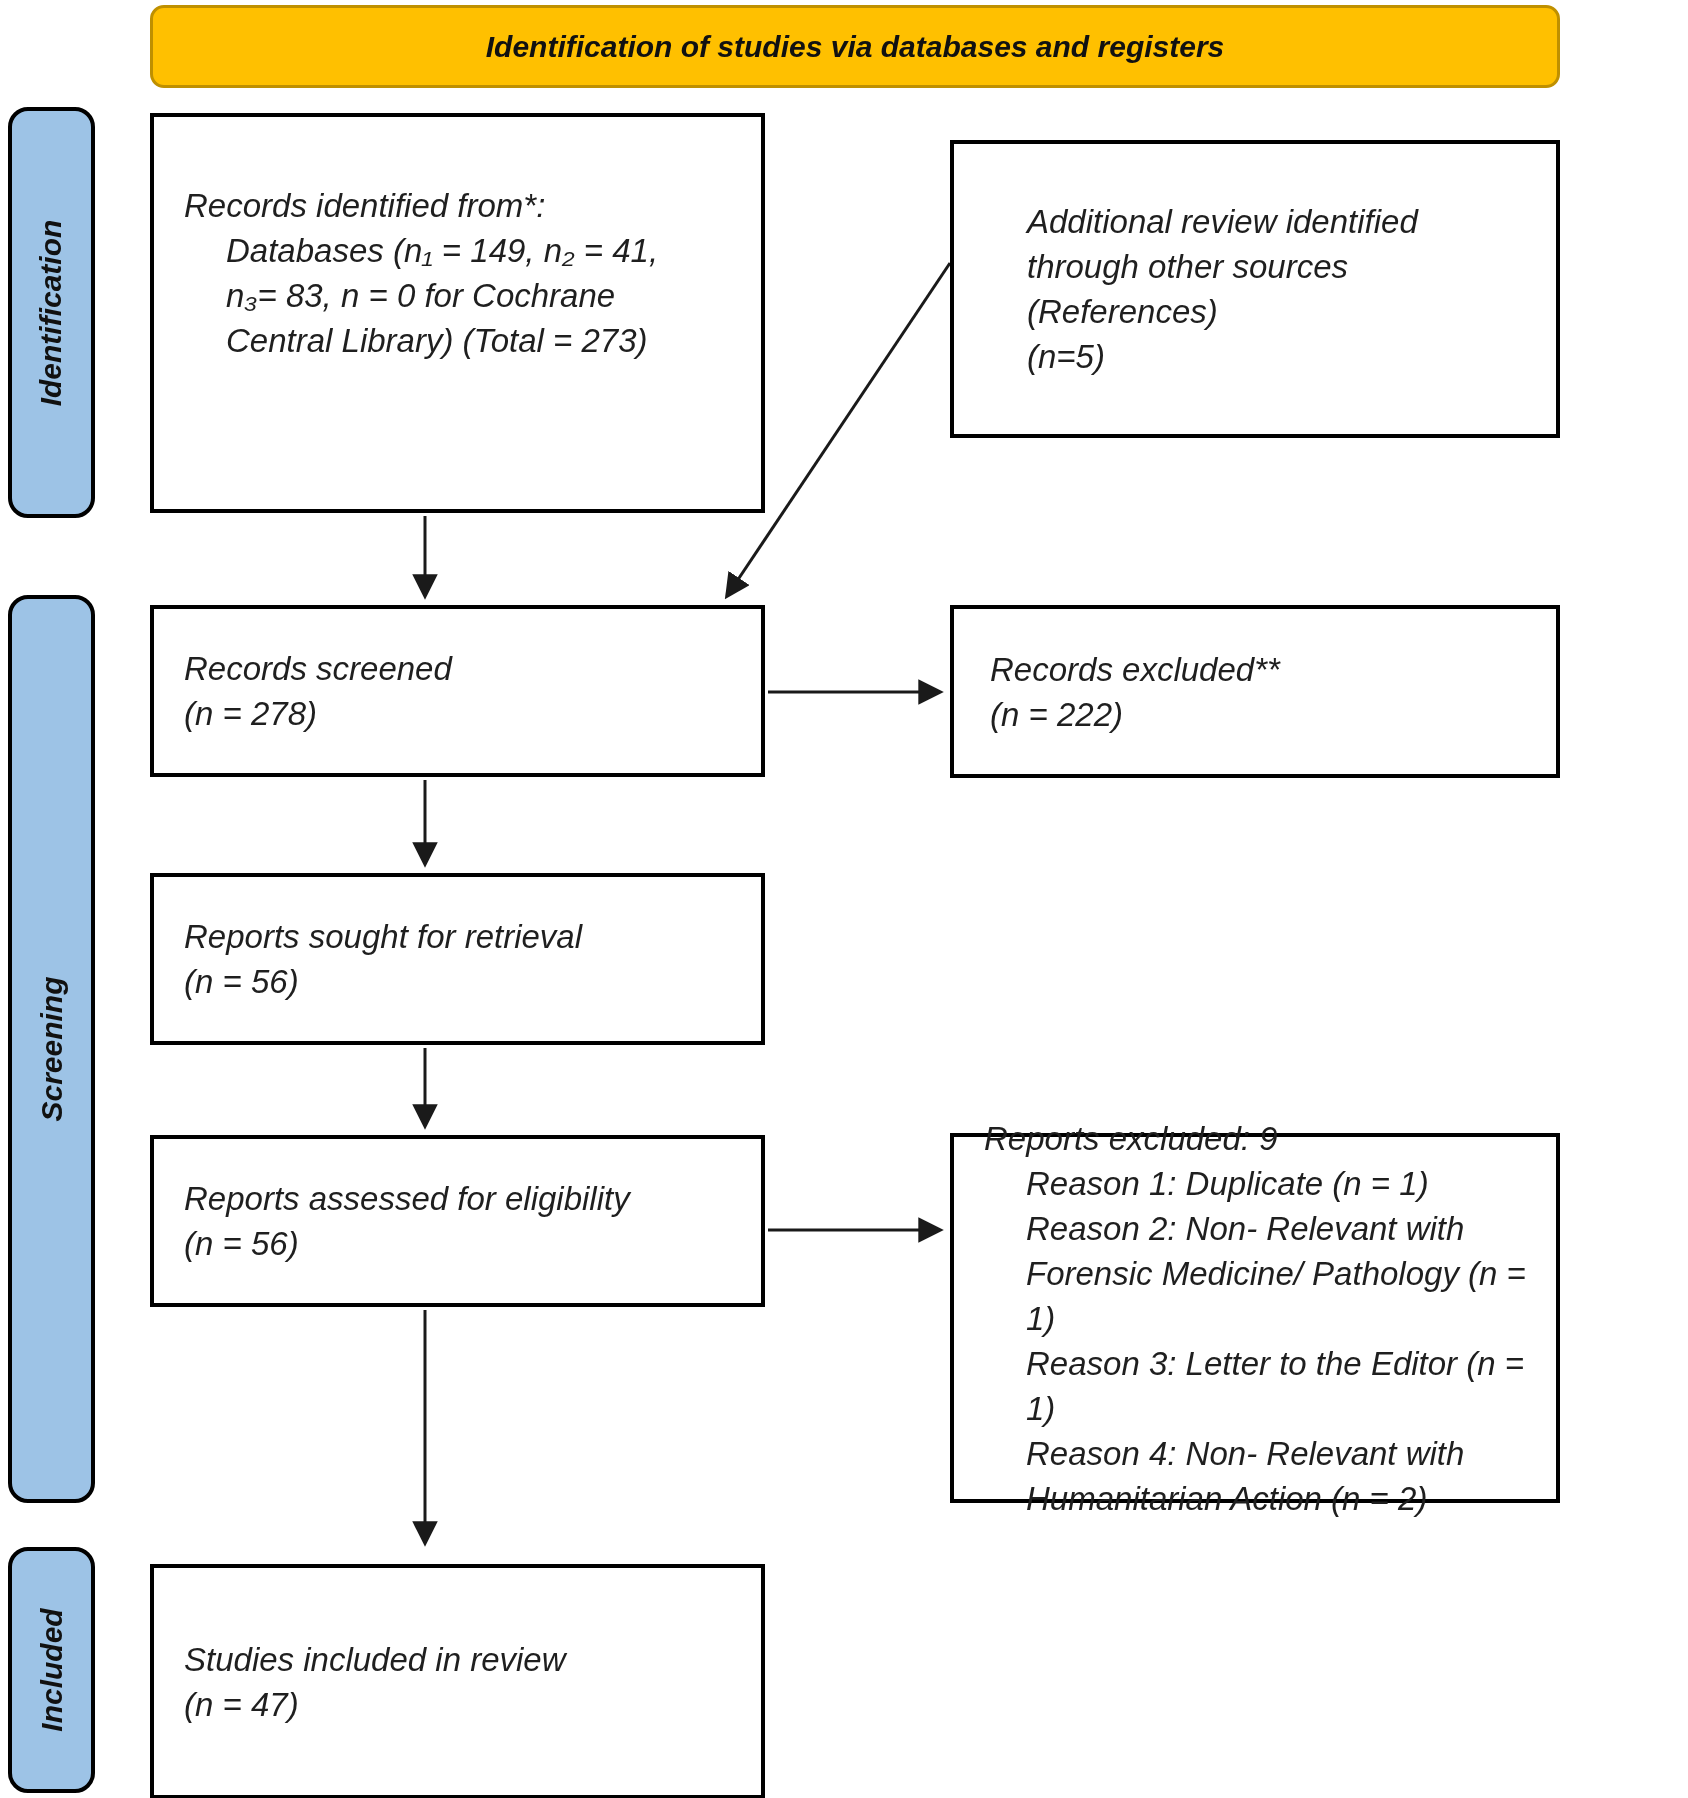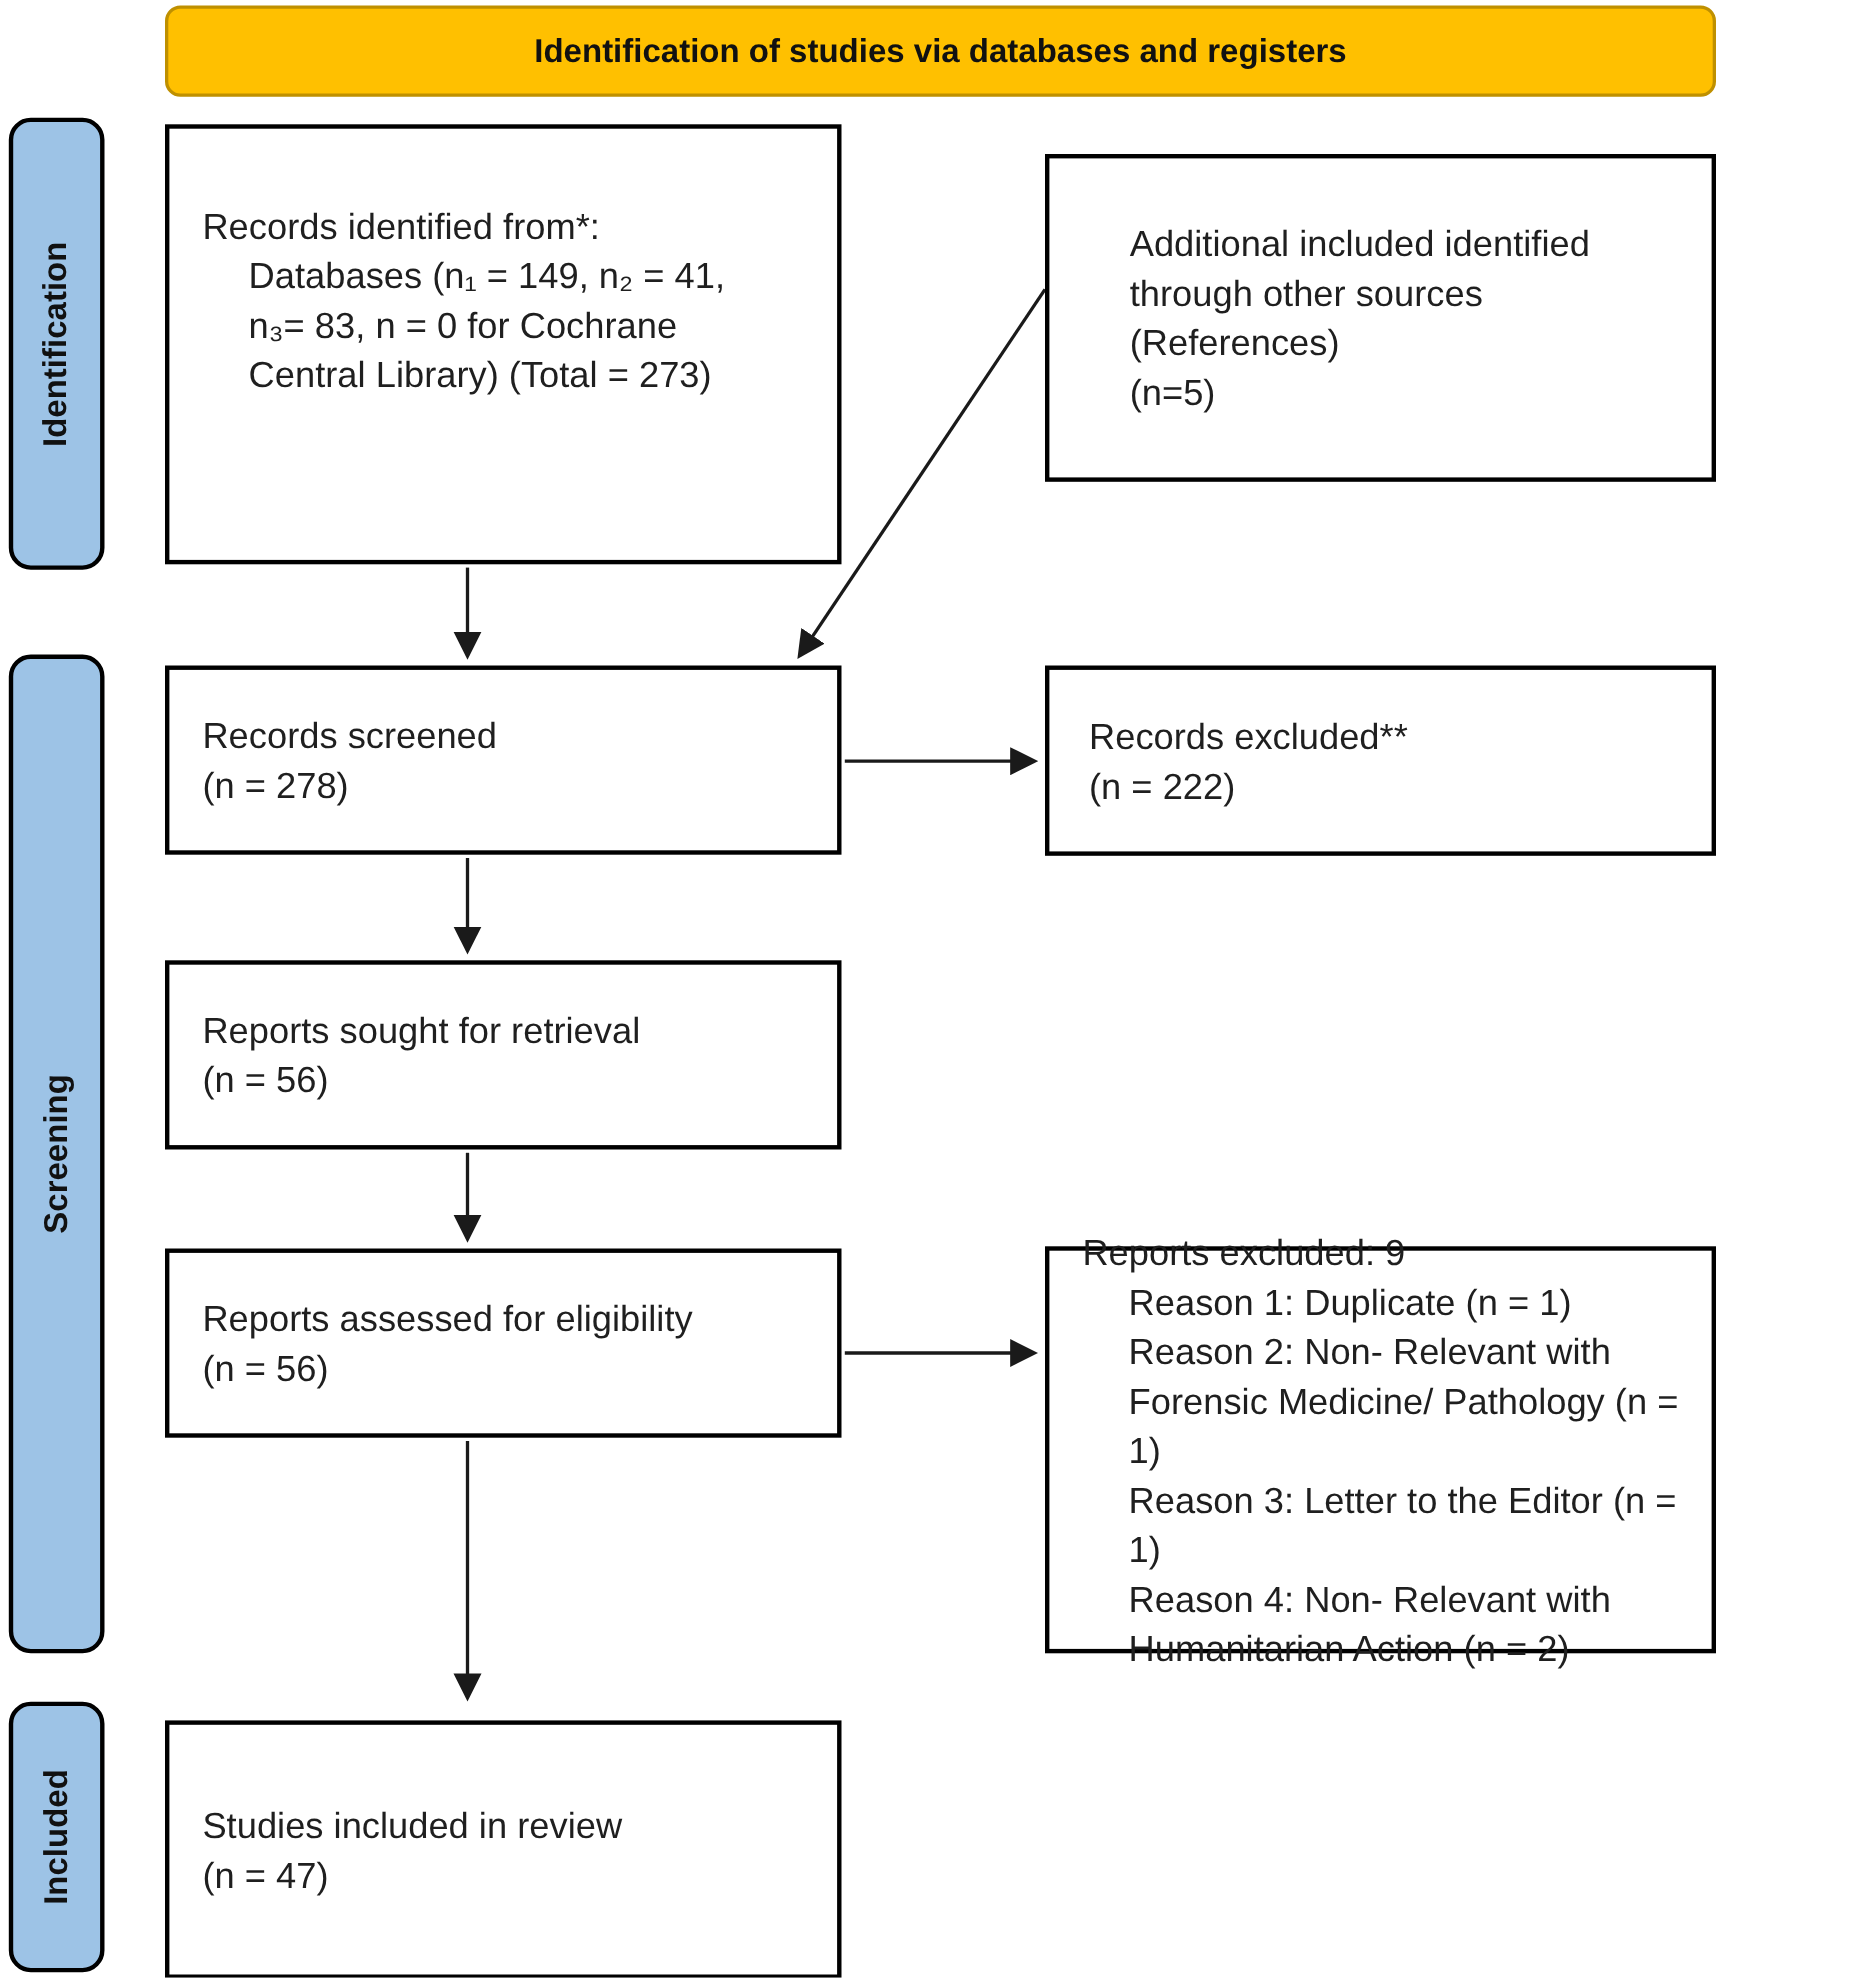--- a/index.html
+++ b/index.html
@@ -5,21 +5,21 @@
   :root {
     --banner-fill:#FFC000; --banner-border:#BF9000;
     --sidebar-fill:#9DC3E6; --sidebar-border:#000000;
     --box-fill:#FFFFFF; --box-border:#000000;
     --arrow-color:#1A1A1A; --text-color:#1F1F1F;
   }
   html,body { margin:0; padding:0; background:#fff; }
   .stage {
     position:relative; width:1560px; height:1798px; background:#fff;
     font-family:"Liberation Sans","DejaVu Sans",sans-serif;
-    color:var(--text-color); overflow:hidden;
+    color:var(--text-color); overflow:hidden;font-style:italic;
   }
   .banner {
     position:absolute; left:150px; top:5px; width:1410px; height:83px;
     background:var(--banner-fill); border:3px solid var(--banner-border);
     border-radius:14px; box-sizing:border-box;
     display:flex; align-items:center; justify-content:center;
     font-size:30px; font-weight:bold; color:#111;
   }
   .stagebar {
     position:absolute; left:8px; width:87px;
@@ -94,21 +94,21 @@
   </svg>
 
   <div class="flowbox box-records-identified">
     <div class="line">Records identified from*:</div>
     <div class="line indent">Databases (n₁ = 149, n₂ = 41,</div>
     <div class="line indent">n₃= 83, n = 0 for Cochrane</div>
     <div class="line indent">Central Library) (Total = 273)</div>
   </div>
 
   <div class="flowbox box-additional-records">
-    <div class="line">Additional included identified</div>
+    <div class="line">Additional review identified</div>
     <div class="line">through other sources</div>
     <div class="line">(References)</div>
     <div class="line">(n=5)</div>
   </div>
 
   <div class="flowbox box-records-screened">
     <div class="line">Records screened</div>
     <div class="line">(n = 278)</div>
   </div>
 

